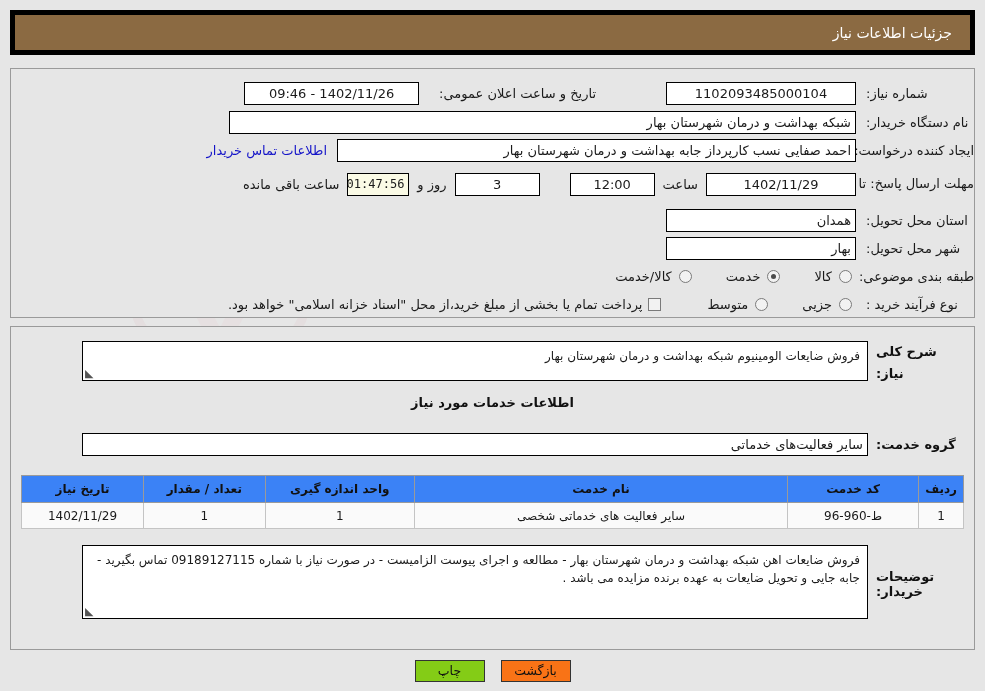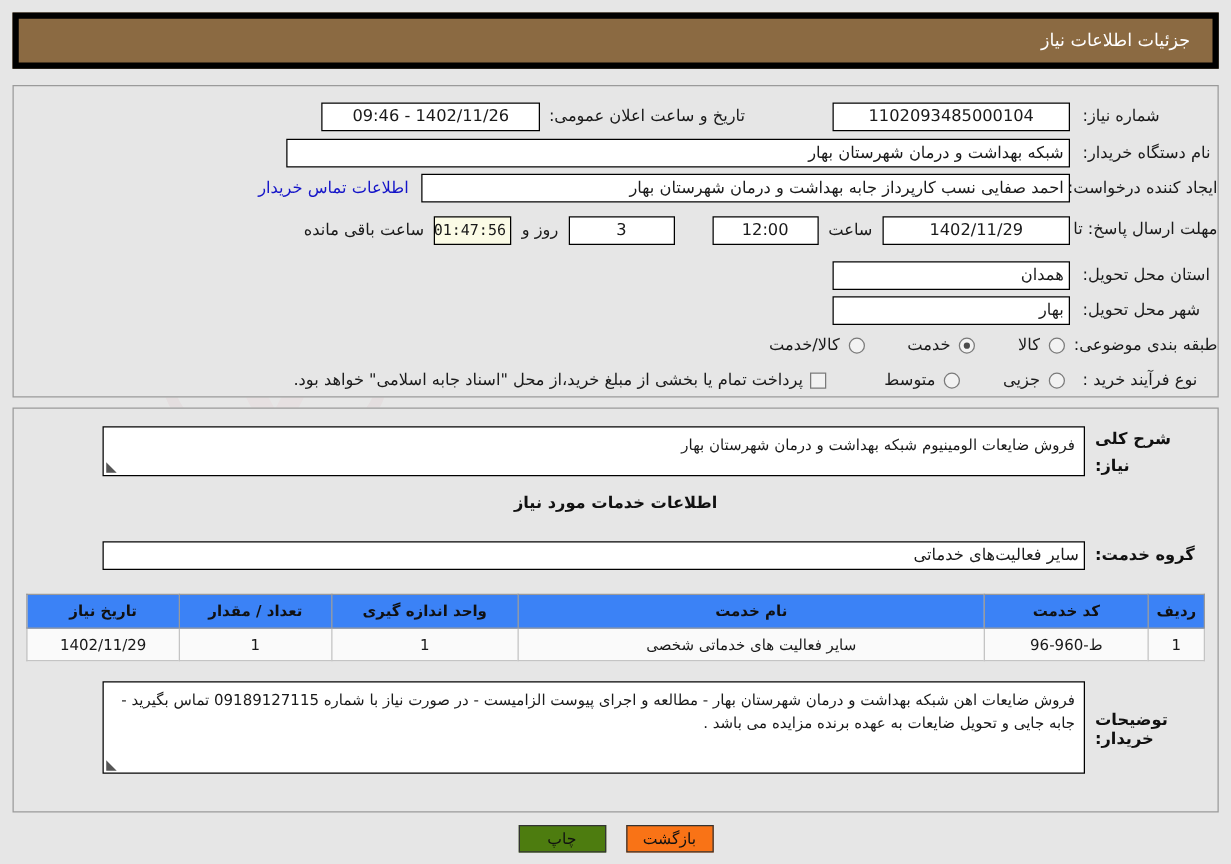--- a/index.html
+++ b/index.html
@@ -72,21 +72,21 @@
     align-items: center;
     direction: rtl;
     height: 26px;
     padding: 0 0 0 0;
   }
   .lbl {
     text-align: left;
     font-size: 13px;
     color: #1a1a1a;
     white-space: nowrap;
-    padding-left: 7px;
+    padding-left: 20px;
   }
   .lbl-right {
     width: 118px;
     text-align: left;
     padding-left: 10px;
     flex: 0 0 118px;
   }
   .lbl-2line {
     line-height: 14px;
   }
@@ -221,21 +221,21 @@
     line-height: 20px;
     font-size: 12.5px;
     text-align: center;
     padding: 0 10px;
     cursor: pointer;
     min-width: 70px;
     color: #111;
     font-family: "DejaVu Sans", "Liberation Sans", sans-serif;
   }
   .btn-back  { background: #f97316; }
-  .btn-print { background: #4d7c0f; }
+  .btn-print { background: #84cc16; }
 
   .bottom-bar {
     position: absolute;
     top: 650px;
     right: 10px;
     left: 10px;
     height: 41px;
     display: flex;
     align-items: center;
     justify-content: center;
@@ -324,21 +324,21 @@
         <div class="radio-opt">
           <span class="radio"></span>
           <span>جزیی</span>
         </div>
         <div class="radio-opt">
           <span class="radio"></span>
           <span>متوسط</span>
         </div>
       </div>
     <span class="checkbox" style="margin-right:16px;"></span>
-    <div class="lbl" style="margin-right:6px; padding-left:0;">پرداخت تمام یا بخشی از مبلغ خرید،از محل "اسناد جابه اسلامی" خواهد بود.</div>
+    <div class="lbl" style="margin-right:6px; padding-left:0;">پرداخت تمام یا بخشی از مبلغ خرید،از محل "اسناد خزانه اسلامی" خواهد بود.</div>
   </div>
 
 </div>
 
 <div class="panel panel-bottom">
 
   <div style="position:absolute; top:14px; right:10px; left:10px; display:flex; align-items:flex-start;">
     <div class="section-head" style="width:96px; flex:0 0 96px; text-align:left; padding-left:8px; line-height:22px;">شرح کلی نیاز:</div>
     <div class="ta" style="width:786px; height:40px;">
       <div>فروش ضایعات الومینیوم شبکه بهداشت و درمان شهرستان بهار</div>

